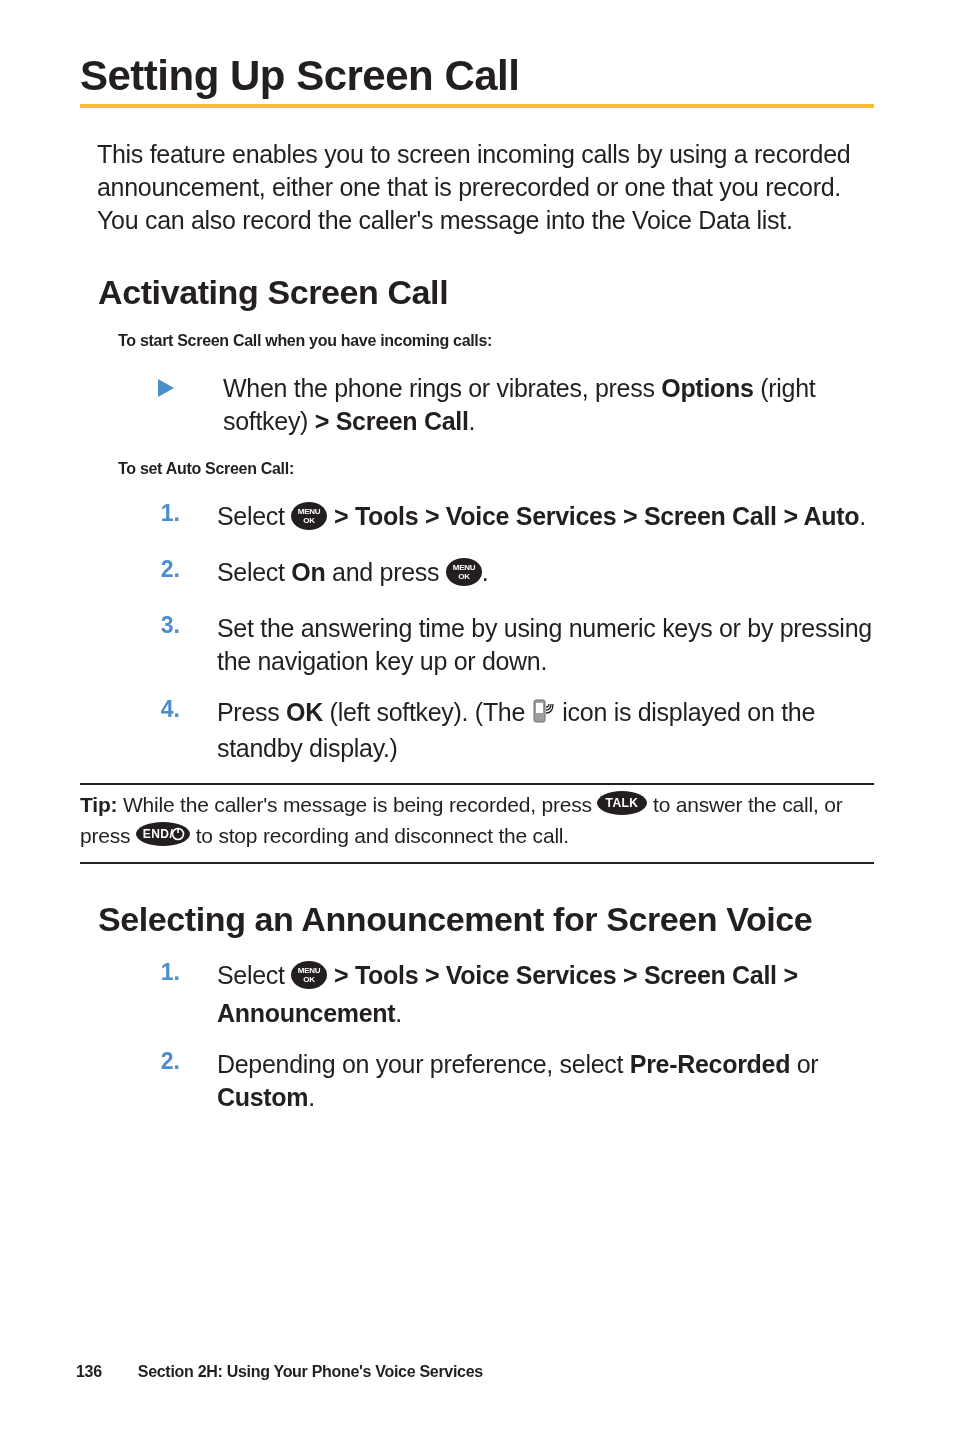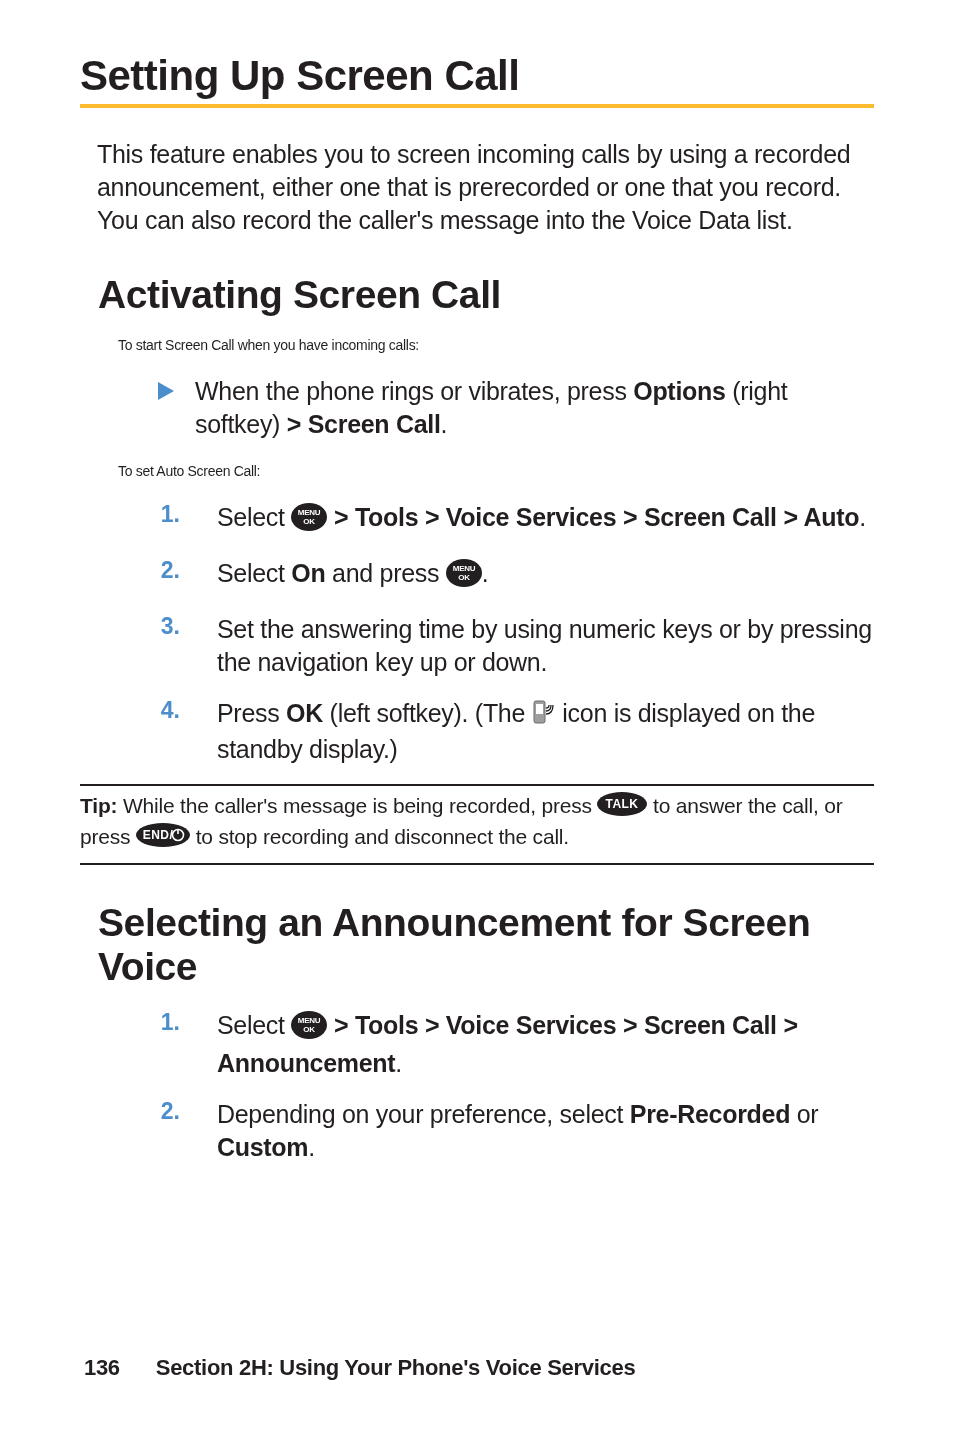--- a/index.html
+++ b/index.html
@@ -32,36 +32,36 @@
   }
 
   .intro {
     font-size: 25px;
     line-height: 1.3;
     margin: 0 0 36px 38px;
     letter-spacing: -0.3px;
   }
 
   .subheading {
-    font-size: 39px;
+    font-size: 34px;
     font-weight: 700;
     letter-spacing: -0.4px;
     margin: 11px 0 20px 18px;
   }
 
   .lead {
-    font-size: 14px;
-    font-weight: 400;
+    font-size: 16px;
+    font-weight: 700;
     letter-spacing: -0.3px;
     margin: 0 0 22px 38px;
   }
 
   .bullet-item {
     display: flex;
-    gap: 0;
+    gap: 28px;
     margin: 0 0 22px 78px;
   }
 
   .bullet-item .triangle {
     flex: 0 0 20px;
     padding-top: 7px;
   }
 
   .ol .li {
     display: flex;
@@ -97,22 +97,22 @@
     line-height: 1.32;
     letter-spacing: -0.2px;
     padding: 2px 0 4px 0;
   }
 
   .tip-block .tip-label { font-weight: 700; }
 
   .footer {
     position: absolute;
     bottom: 50px;
-    left: 84px;
-    font-size: 22px;
+    left: 76px;
+    font-size: 16px;
     letter-spacing: -0.3px;
   }
 
   .footer .pg { font-weight: 700; margin-right: 36px; }
   .footer .sec { font-weight: 700; }
 
   
   .icon { display: inline-block; vertical-align: -4px; }
   .icon-md { vertical-align: -5px; }
   .icon-sm { vertical-align: -3px; }

